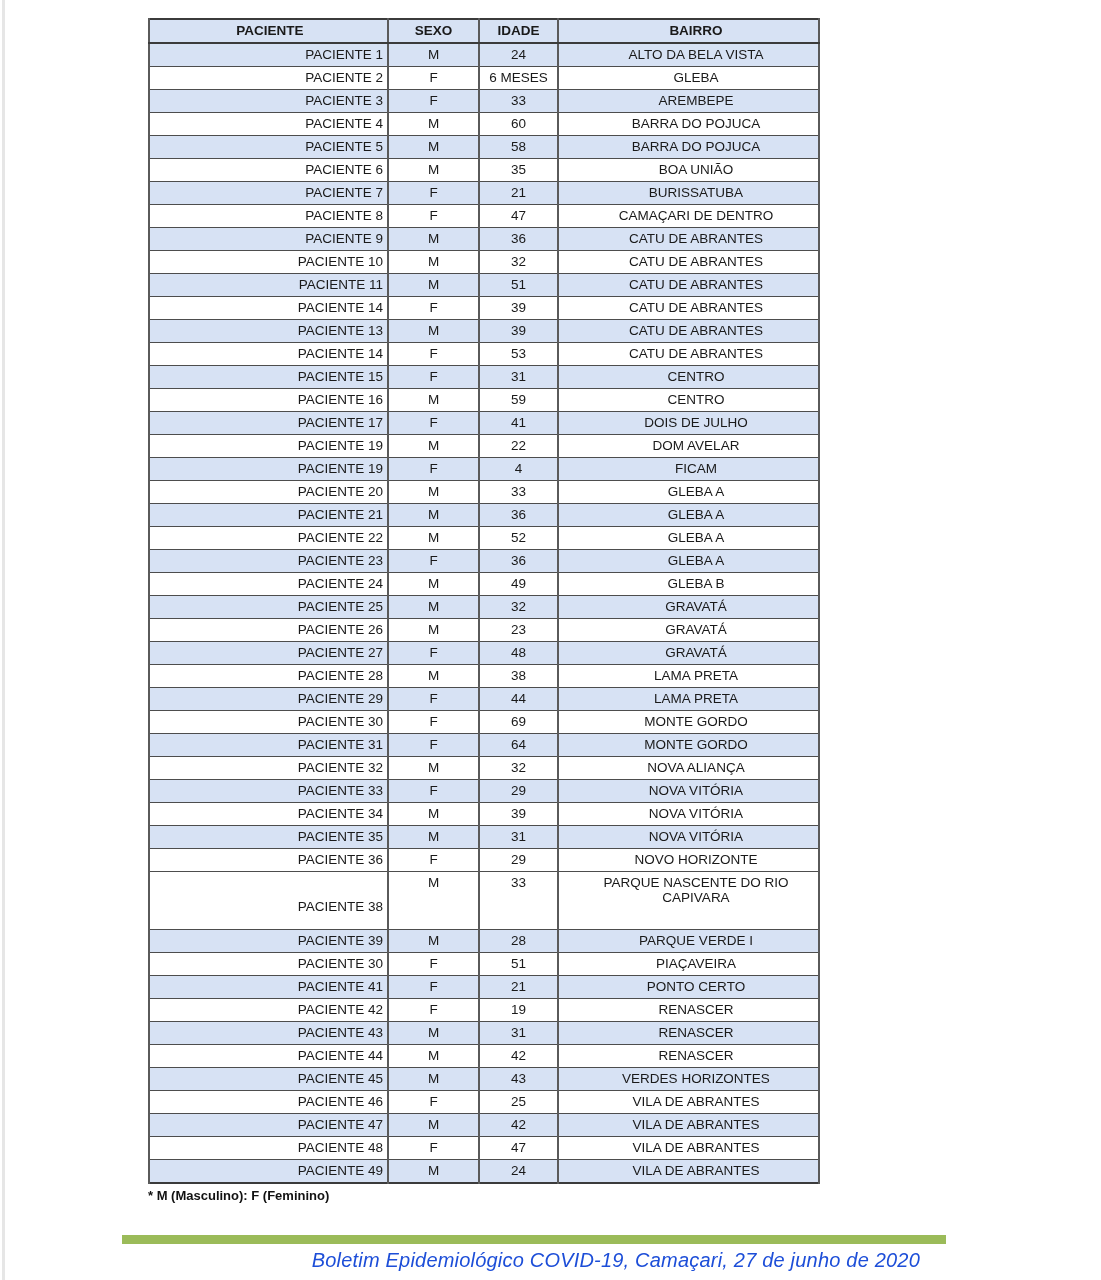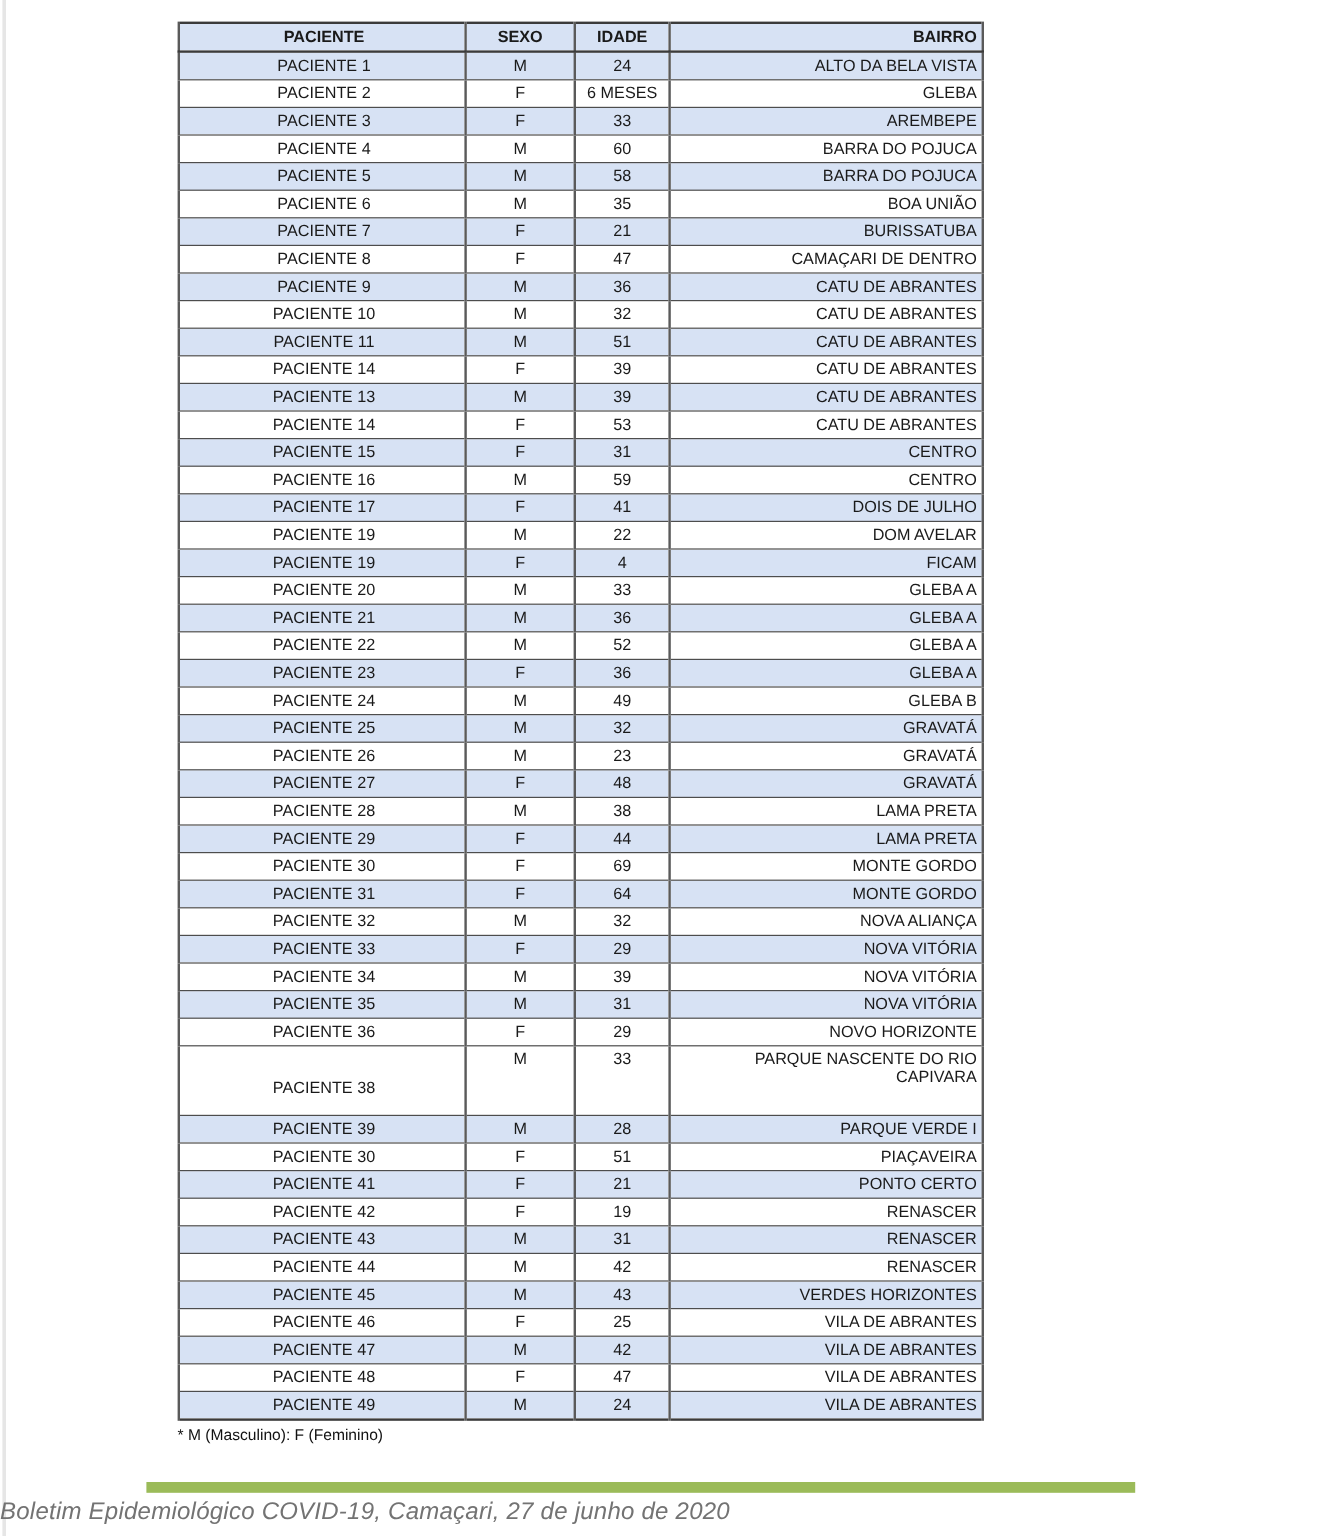--- a/index.html
+++ b/index.html
@@ -36,49 +36,50 @@
     line-height: 1.12;
     vertical-align: middle;
     white-space: nowrap;
     overflow: hidden;
   }
   .patient-table th {
     font-weight: bold;
     background: #d7e2f4;
     border-bottom: 2px solid #3b3b3b;
   }
-  .patient-table .col-paciente { text-align: center; padding-left: 7px; }
+  .patient-table .col-paciente { text-align: right; padding-left: 7px; }
   .patient-table .col-sexo,
   .patient-table .col-idade { text-align: center; }
-  .patient-table .col-bairro { text-align: right; padding-left: 19px; }
+  .patient-table .col-bairro { text-align: center; padding-left: 19px; }
   .patient-table th.col-paciente { text-align: center; }
   .patient-table tr.alt td { background: #d7e2f4; }
   .patient-table tr.row-tall td {
     height: 45px; vertical-align: top; padding-top: 3px;
     white-space: normal;
   }
   .patient-table tr.row-tall td.col-paciente { vertical-align: middle; padding-top: 12px; }
   .patient-table .wrap { display: inline-block; max-width: 205px; white-space: normal; }
   .footnote {
     margin-top: 4px;
     font-size: 13px;
-    font-weight: normal;
+    font-weight: bold;
     color: #111111;
   }
   .divider {
     position: absolute; left: 122px; top: 1235px;
     width: 824px; height: 9px;
     background: #9bbb59;
   }
   .footer-caption {
     position: absolute; left: 0; top: 1249px;
     width: 920px;
+    text-align: right;
     font-size: 20px;
     font-style: italic;
-    color: #737373;
+    color: #1d4ed8;
     letter-spacing: 0.2px;
   }
 </style>
 </head>
 <body>
 
 <div class="page-edge"></div>
 
 <div class="table-wrap">
   <table class="patient-table">

